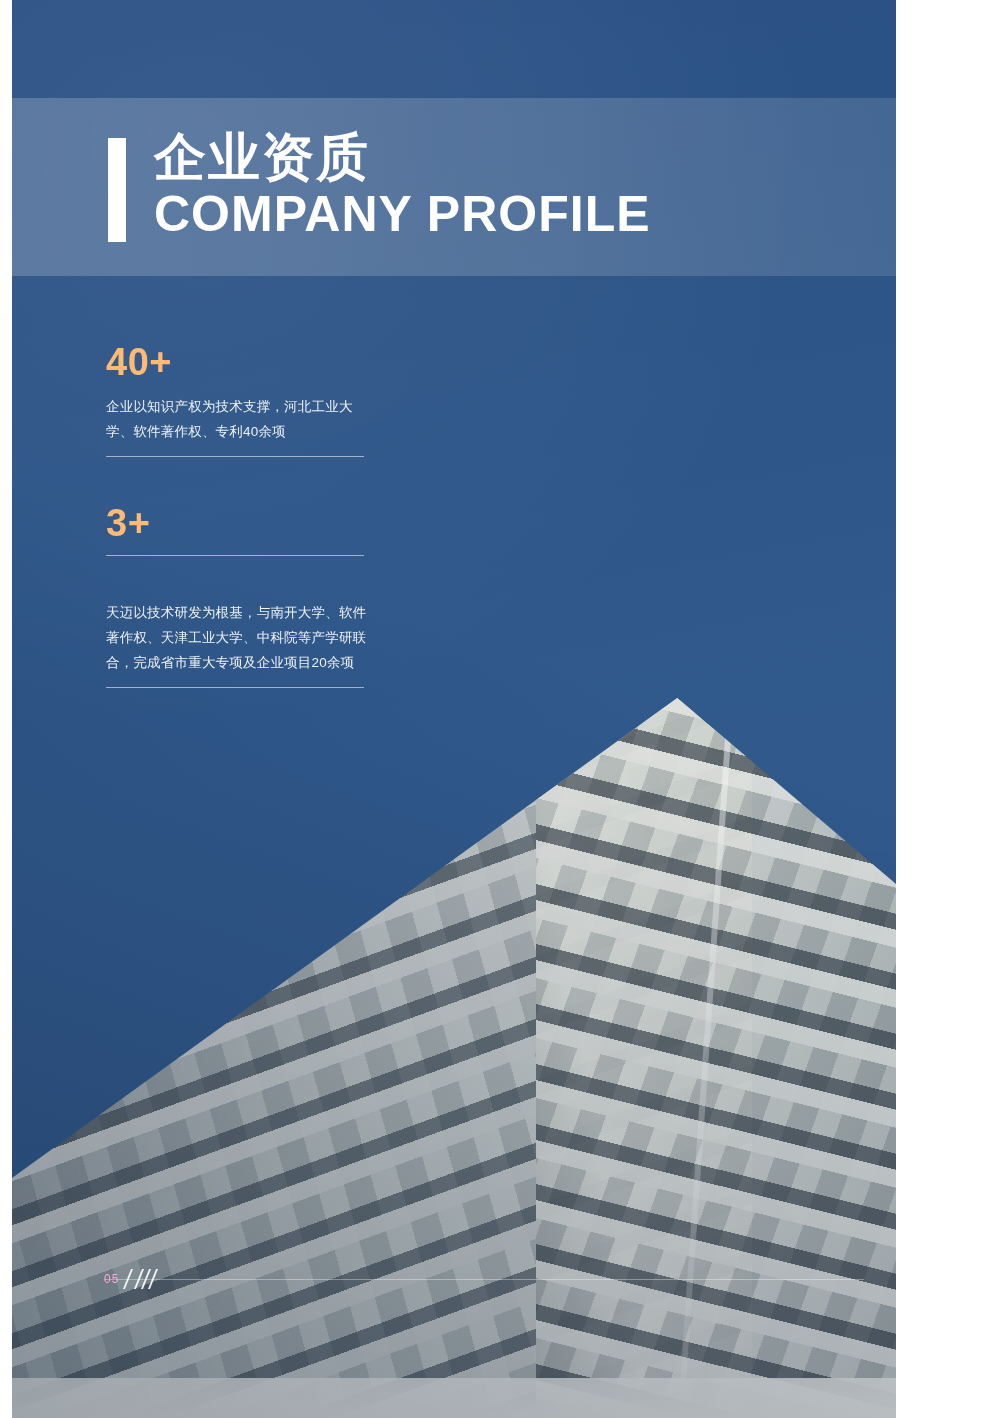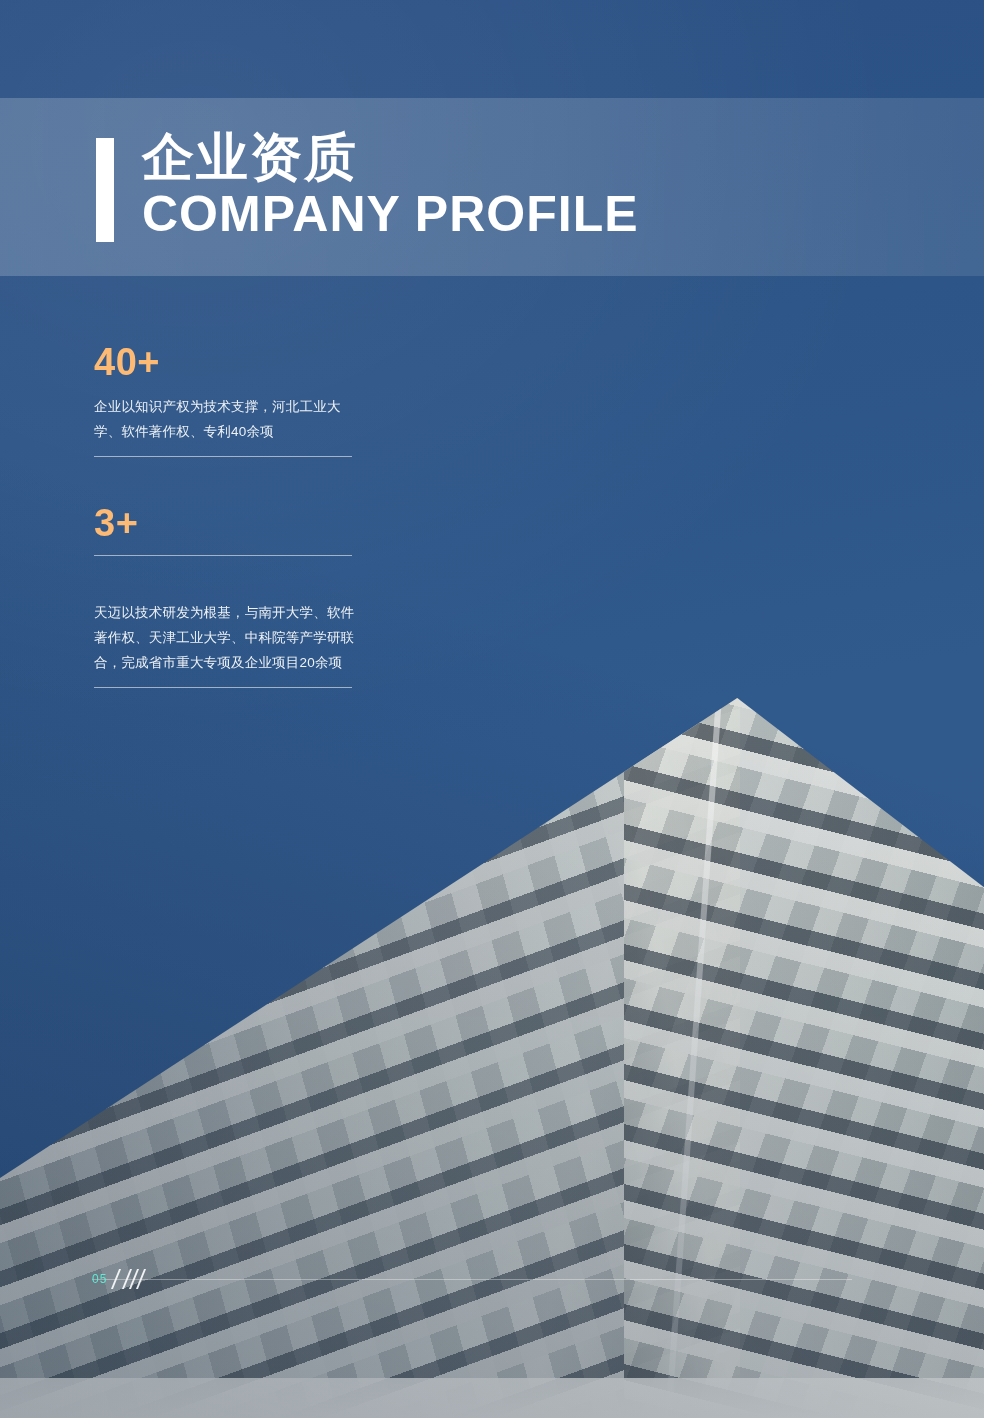--- a/index.html
+++ b/index.html
@@ -6,24 +6,25 @@
     margin: 0;
     padding: 0;
     background: #ffffff;
   }
   body {
     font-family: "Liberation Sans", "DejaVu Sans", sans-serif;
   }
 
   .page {
     position: relative;
-    width: 984px;
+    width: 884px;
     height: 1418px;
     overflow: hidden;
     background: #2f5584;
+    margin-left: 12px;
   }
 
   
   .photo {
     position: absolute;
     inset: 0;
     overflow: hidden;
   }
   
   .sky {
@@ -204,21 +205,21 @@
   .footer {
     position: absolute;
     left: 92px;
     bottom: 128px;
     display: flex;
     align-items: center;
     height: 22px;
   }
   .page-num {
     font-size: 12px;
-    color: #5eead4;
+    color: #f9a8d4;
     letter-spacing: 1px;
     margin-right: 8px;
   }
   .slashes {
     display: flex;
     align-items: center;
     height: 20px;
   }
   .slash {
     width: 2px;

